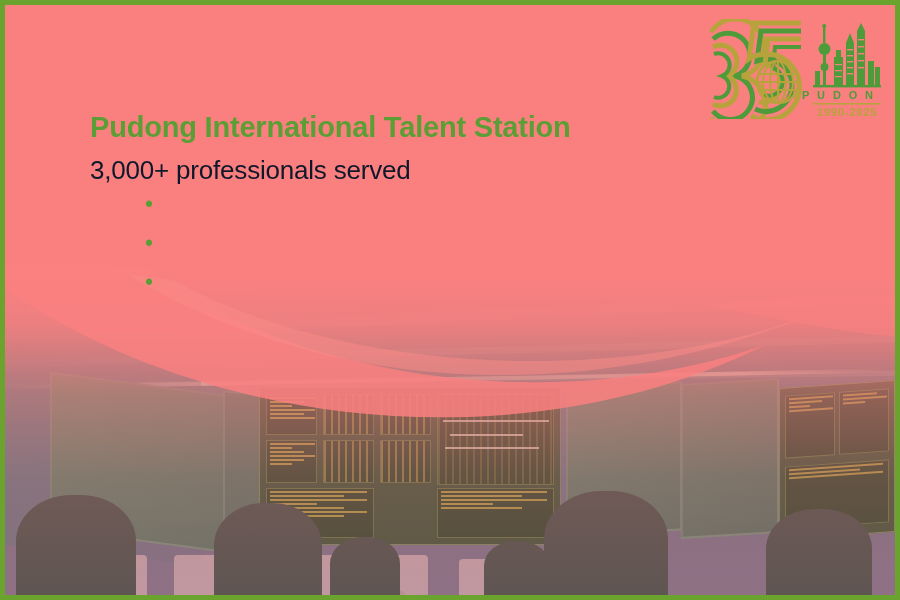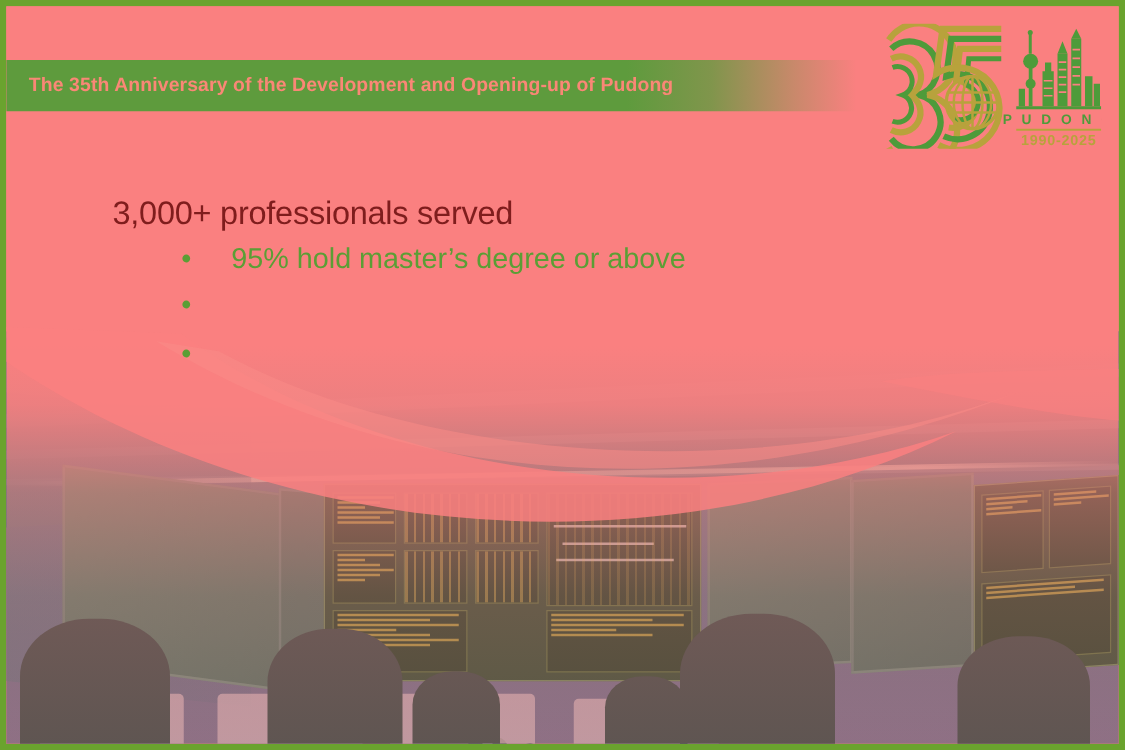--- a/index.html
+++ b/index.html
@@ -222,21 +222,21 @@
     color: #5b9e35;
     font-size: 29px;
     font-weight: bold;
     letter-spacing: -0.2px;
     white-space: nowrap;
   }
   .subhead {
     position: absolute;
     left: 85px;
     top: 150px;
-    color: #7f1d1d;
+    color: #0f172a;
     font-size: 26px;
     font-weight: normal;
     letter-spacing: -0.2px;
     white-space: nowrap;
   }
   .bullets {
     position: absolute;
     left: 140px;
     top: 188px;
     margin: 0;
@@ -401,31 +401,28 @@
   </div>
 
   <div class="tint-lighten"></div>
 
   <svg class="arc-overlay" width="900" height="600" viewBox="0 0 900 600">
     <path d="M -40 255 C 180 430 520 460 760 340 C 560 410 300 380 140 262 Z" fill="#fa8080" opacity="0.85"></path>
     <path d="M 120 268 C 330 396 600 400 830 300 C 640 382 350 374 170 276 Z" fill="#f98a86" opacity="0.55"></path>
     <path d="M 700 300 C 800 320 860 330 900 332 L 900 290 C 840 292 770 290 700 300 Z" fill="#fa8080" opacity="0.6"></path>
   </svg>
 
-  <div class="banner">
-    <div class="banner-text">The 35th Anniversary of the Development and Opening-up of Pudong</div>
-  </div>
-
+
+  <div class="headline">Pudong International Talent Station</div>
 
   <div class="subhead">3,000+ professionals served</div>
 
   <ul class="bullets">
     <li>
       <span class="dot">•</span>
-      <span>95% hold master’s degree or above</span>
     </li>
     <li>
       <span class="dot">•</span>
     </li>
     <li>
       <span class="dot">•</span>
     </li>
   </ul>
 
   <div class="logo">

